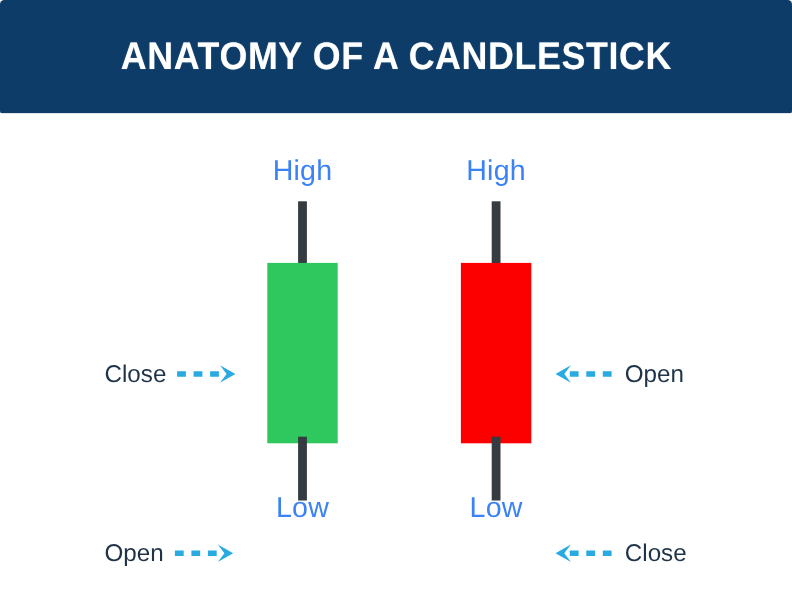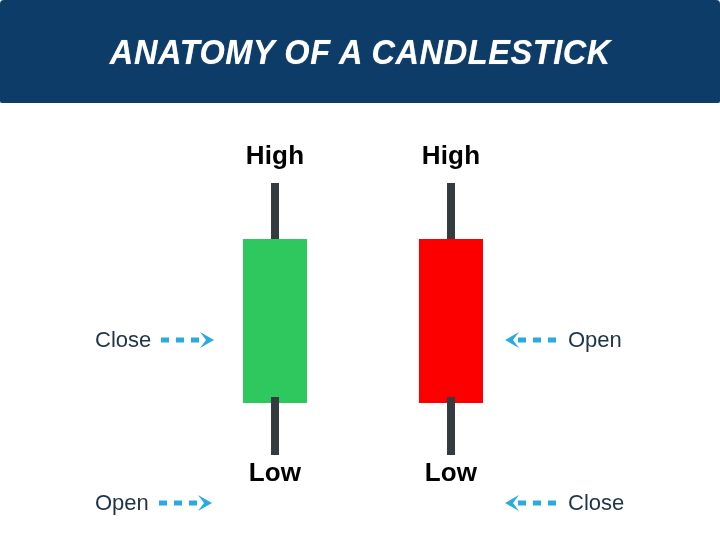--- a/index.html
+++ b/index.html
@@ -15,21 +15,20 @@
   #title-banner {
     position:absolute;
     left:0; top:0;
     width:720px; height:103px;
     background:#0d3c68;
     border-radius:4px 4px 2px 2px;
     display:flex;
     align-items:center;
     justify-content:center;
     box-shadow:0 1px 2px rgba(0,0,0,0.25);
-    font-style:italic;
   }
   #title-text {
     color:#ffffff;
     font-family:"Liberation Sans Narrow","Liberation Sans", sans-serif;
     font-size:35px;
     font-weight:bold;
     letter-spacing:0.6px;
     transform:scaleX(0.93);
     text-shadow:0 0 1px rgba(255,255,255,0.5);
     white-space:nowrap;
@@ -67,27 +66,27 @@
     height:164px;
   }
   #body-bullish { background:#2ec85f; }
   #body-bearish { background:#fc0000; }
 
   
   .hl-label {
     position:absolute;
     left:0; width:190px;
     text-align:center;
-    color:#000000;
+    color:#3b82f6;
     font-size:26px;
-    font-weight:bold;
+    font-weight:normal;
     letter-spacing:0.2px;
   }
   .label-high { top:37px; }
-  .label-low  { top:354px; }
+  .label-low  { top:343px; }
 
   
   .annot {
     position:absolute;
     display:flex;
     align-items:center;
     height:30px;
   }
   .annot-text {
     color:#1f3448;

